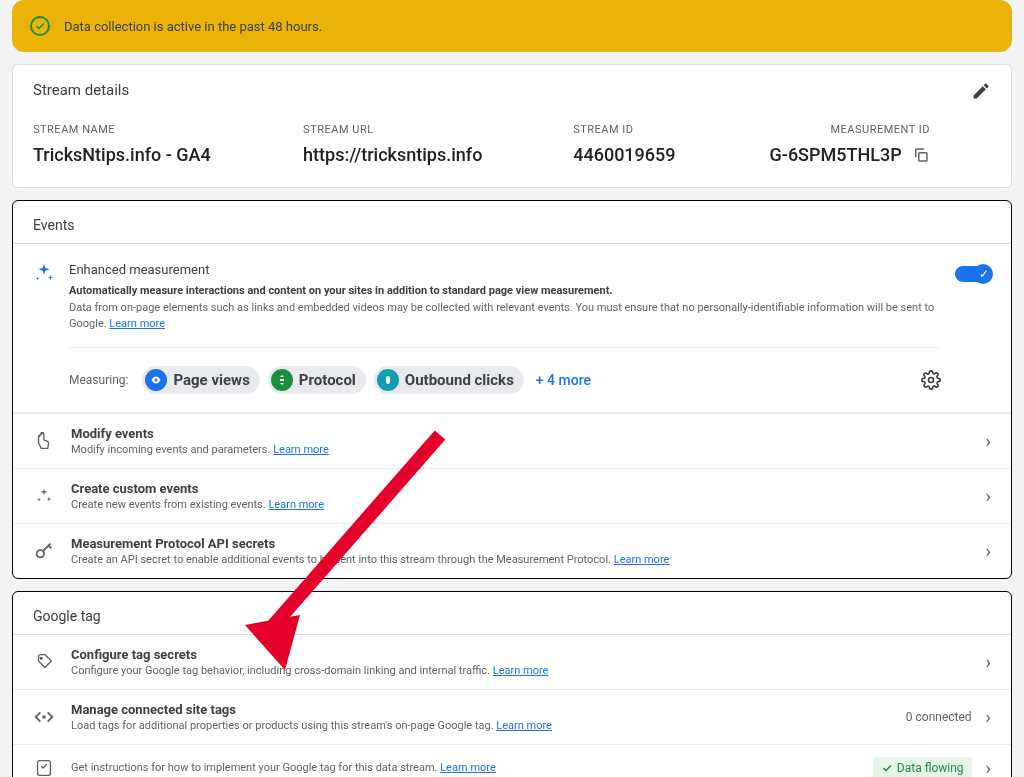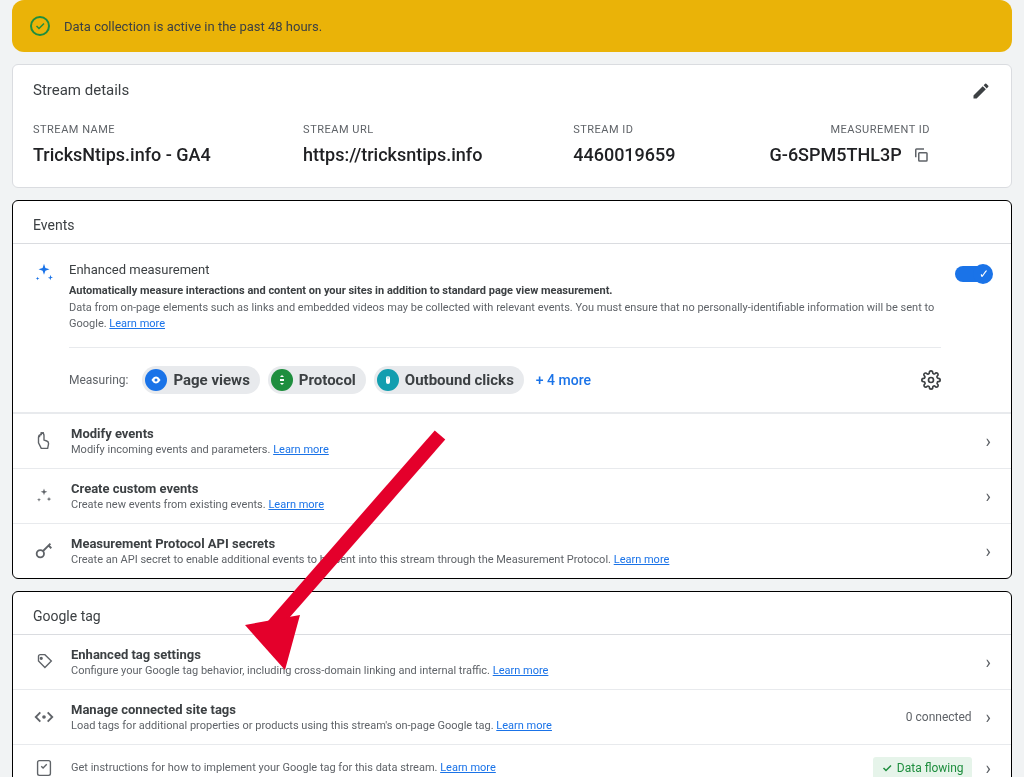--- a/index.html
+++ b/index.html
@@ -267,21 +267,21 @@
   <div style="border-top:1px solid #dadce0;">
 
     <div class="list-row">
       <div class="row-icon">
         <svg viewBox="0 0 24 24" fill="none" stroke="#5f6368" stroke-width="1.5" width="22" height="22">
             <path d="M8 4h5l7 7-7 7-7-7V6a2 2 0 012-2z"></path>
             <circle cx="9" cy="8" r="1" fill="#5f6368"></circle>
           </svg>
       </div>
       <div class="row-content">
-        <div class="row-title">Enhanced tag settings</div>
+        <div class="row-title">Configure tag secrets</div>
         <div class="row-desc"><span>Configure your Google tag behavior, including cross-domain linking and internal traffic. </span><a class="learn-more">Learn more</a></div>
       </div>
       <div class="chevron">›</div>
     </div>
 
     <div class="list-row">
       <div class="row-icon">
         <svg viewBox="0 0 24 24" fill="none" stroke="#5f6368" stroke-width="2" width="22" height="22">
             <path d="M8 7l-5 5 5 5M16 7l5 5-5 5"></path>
             <circle cx="12" cy="12" r="1" fill="#5f6368"></circle>

